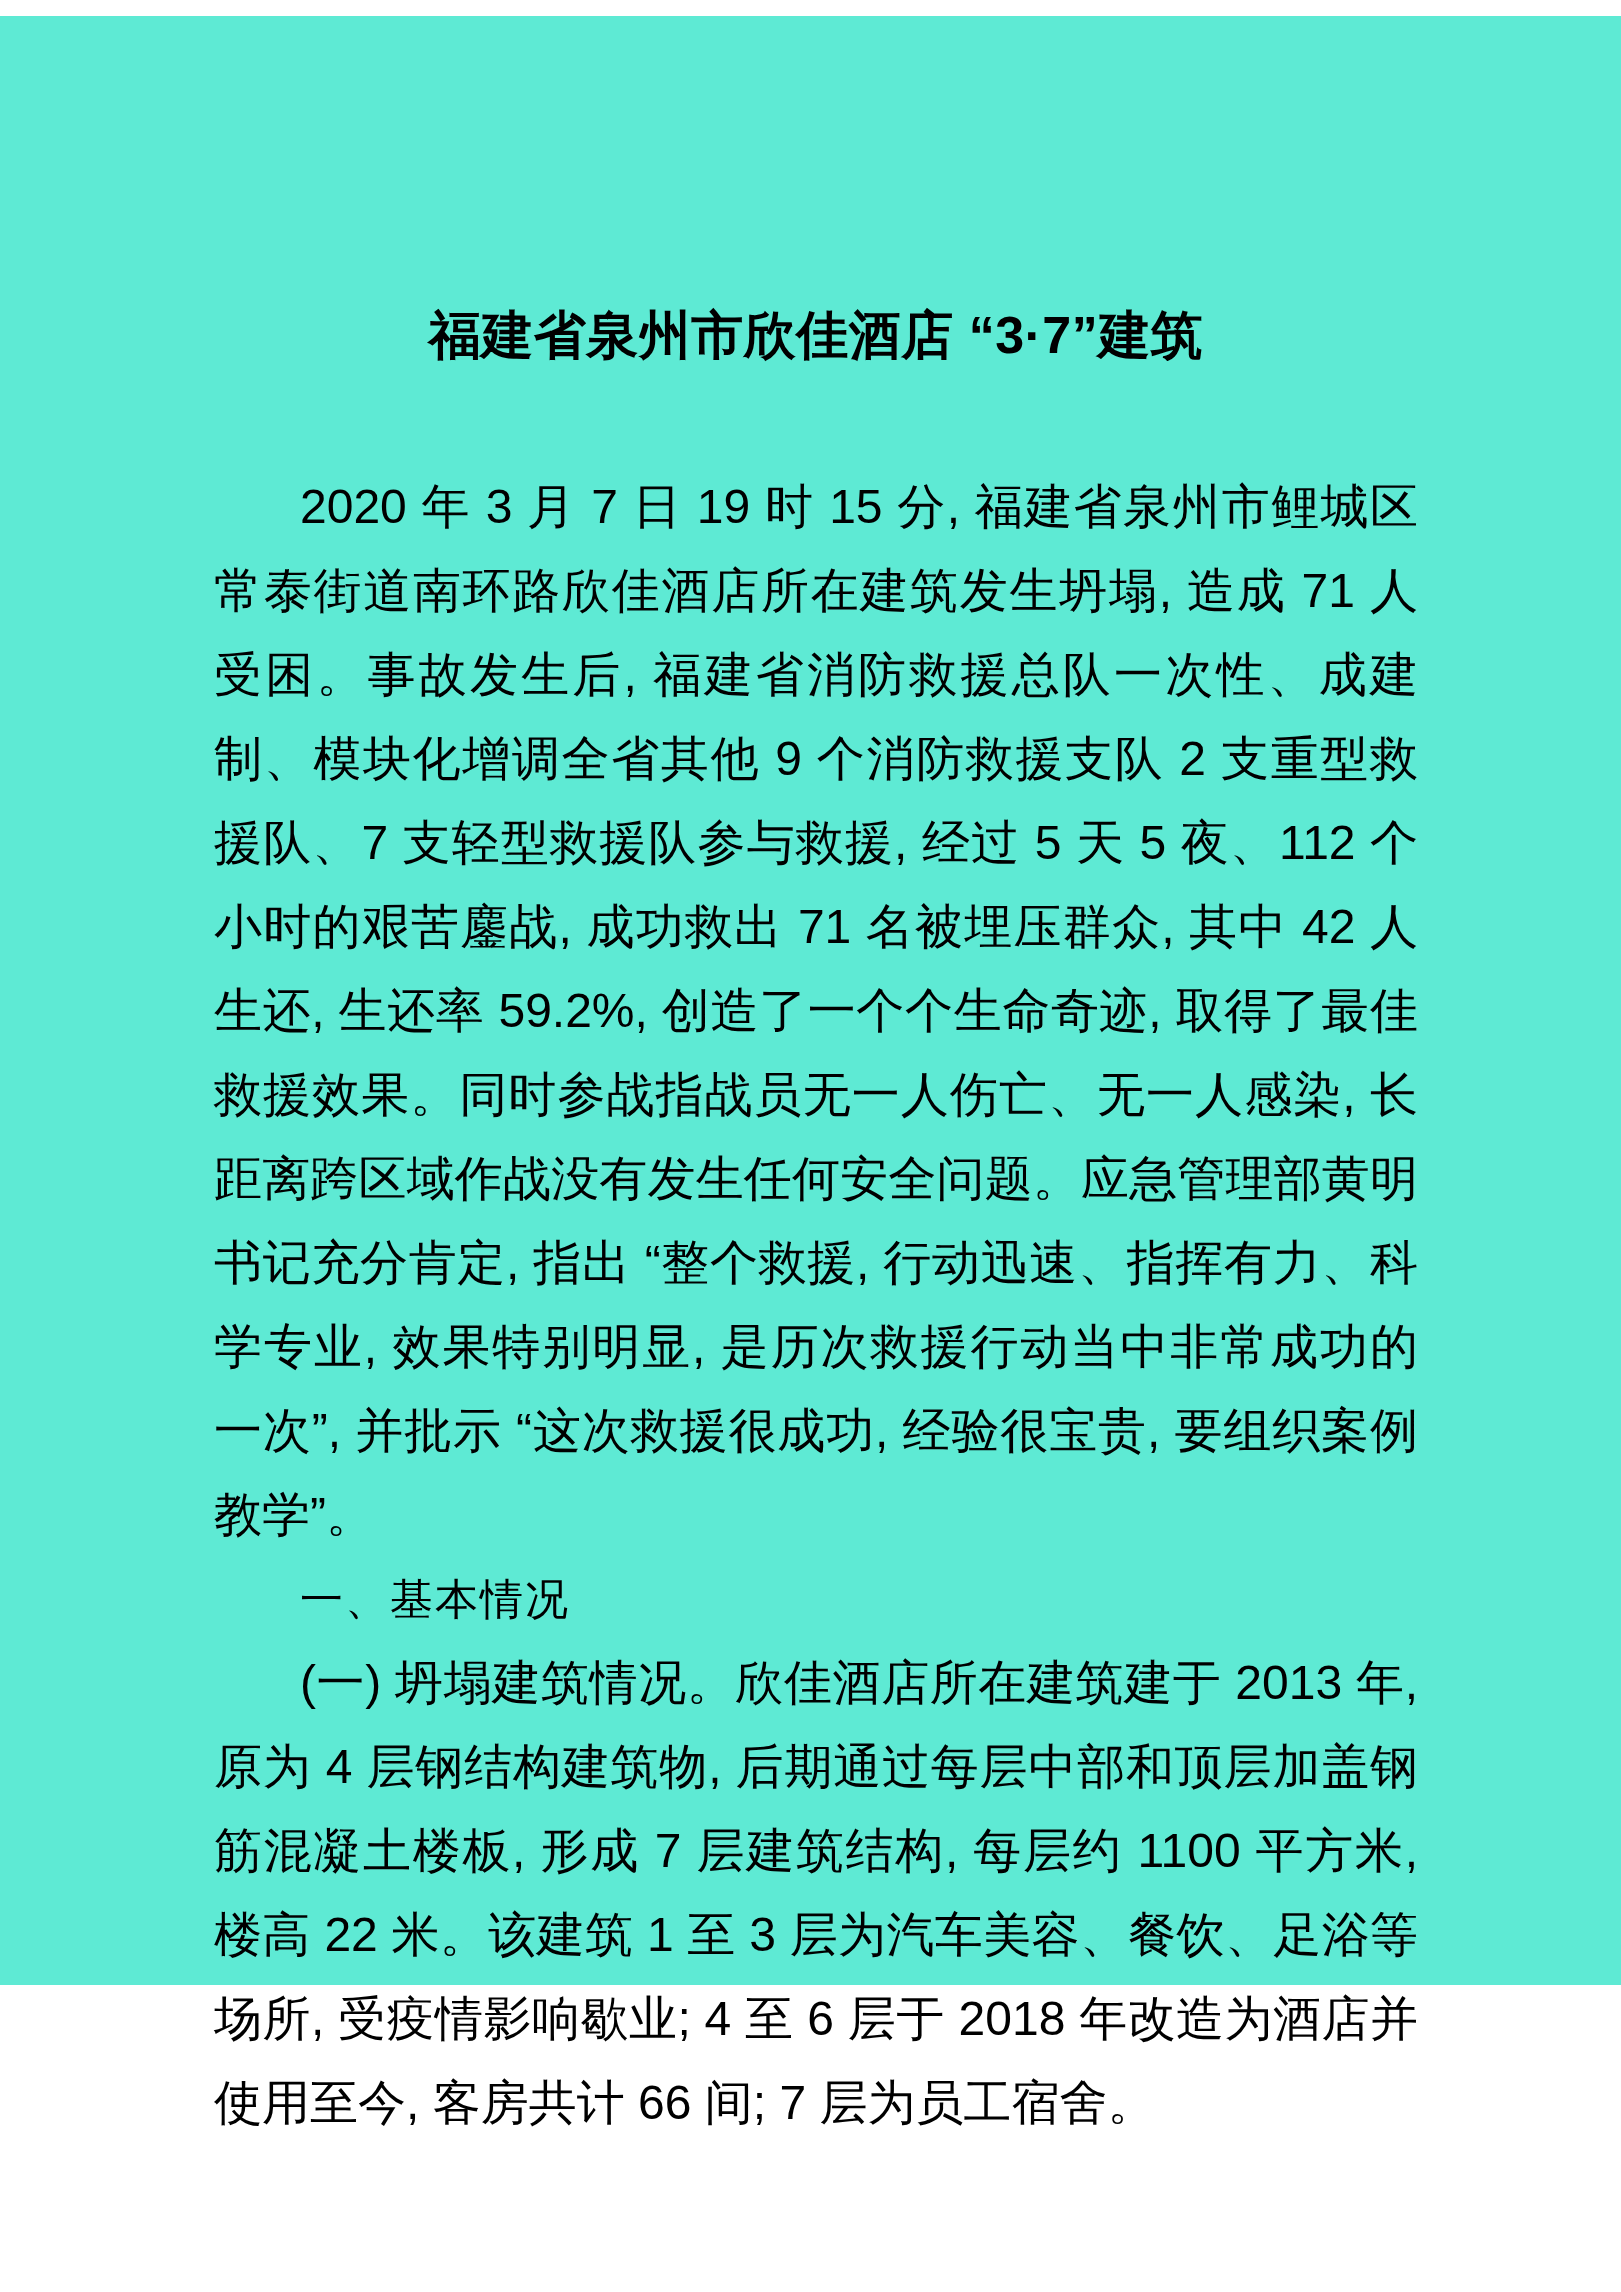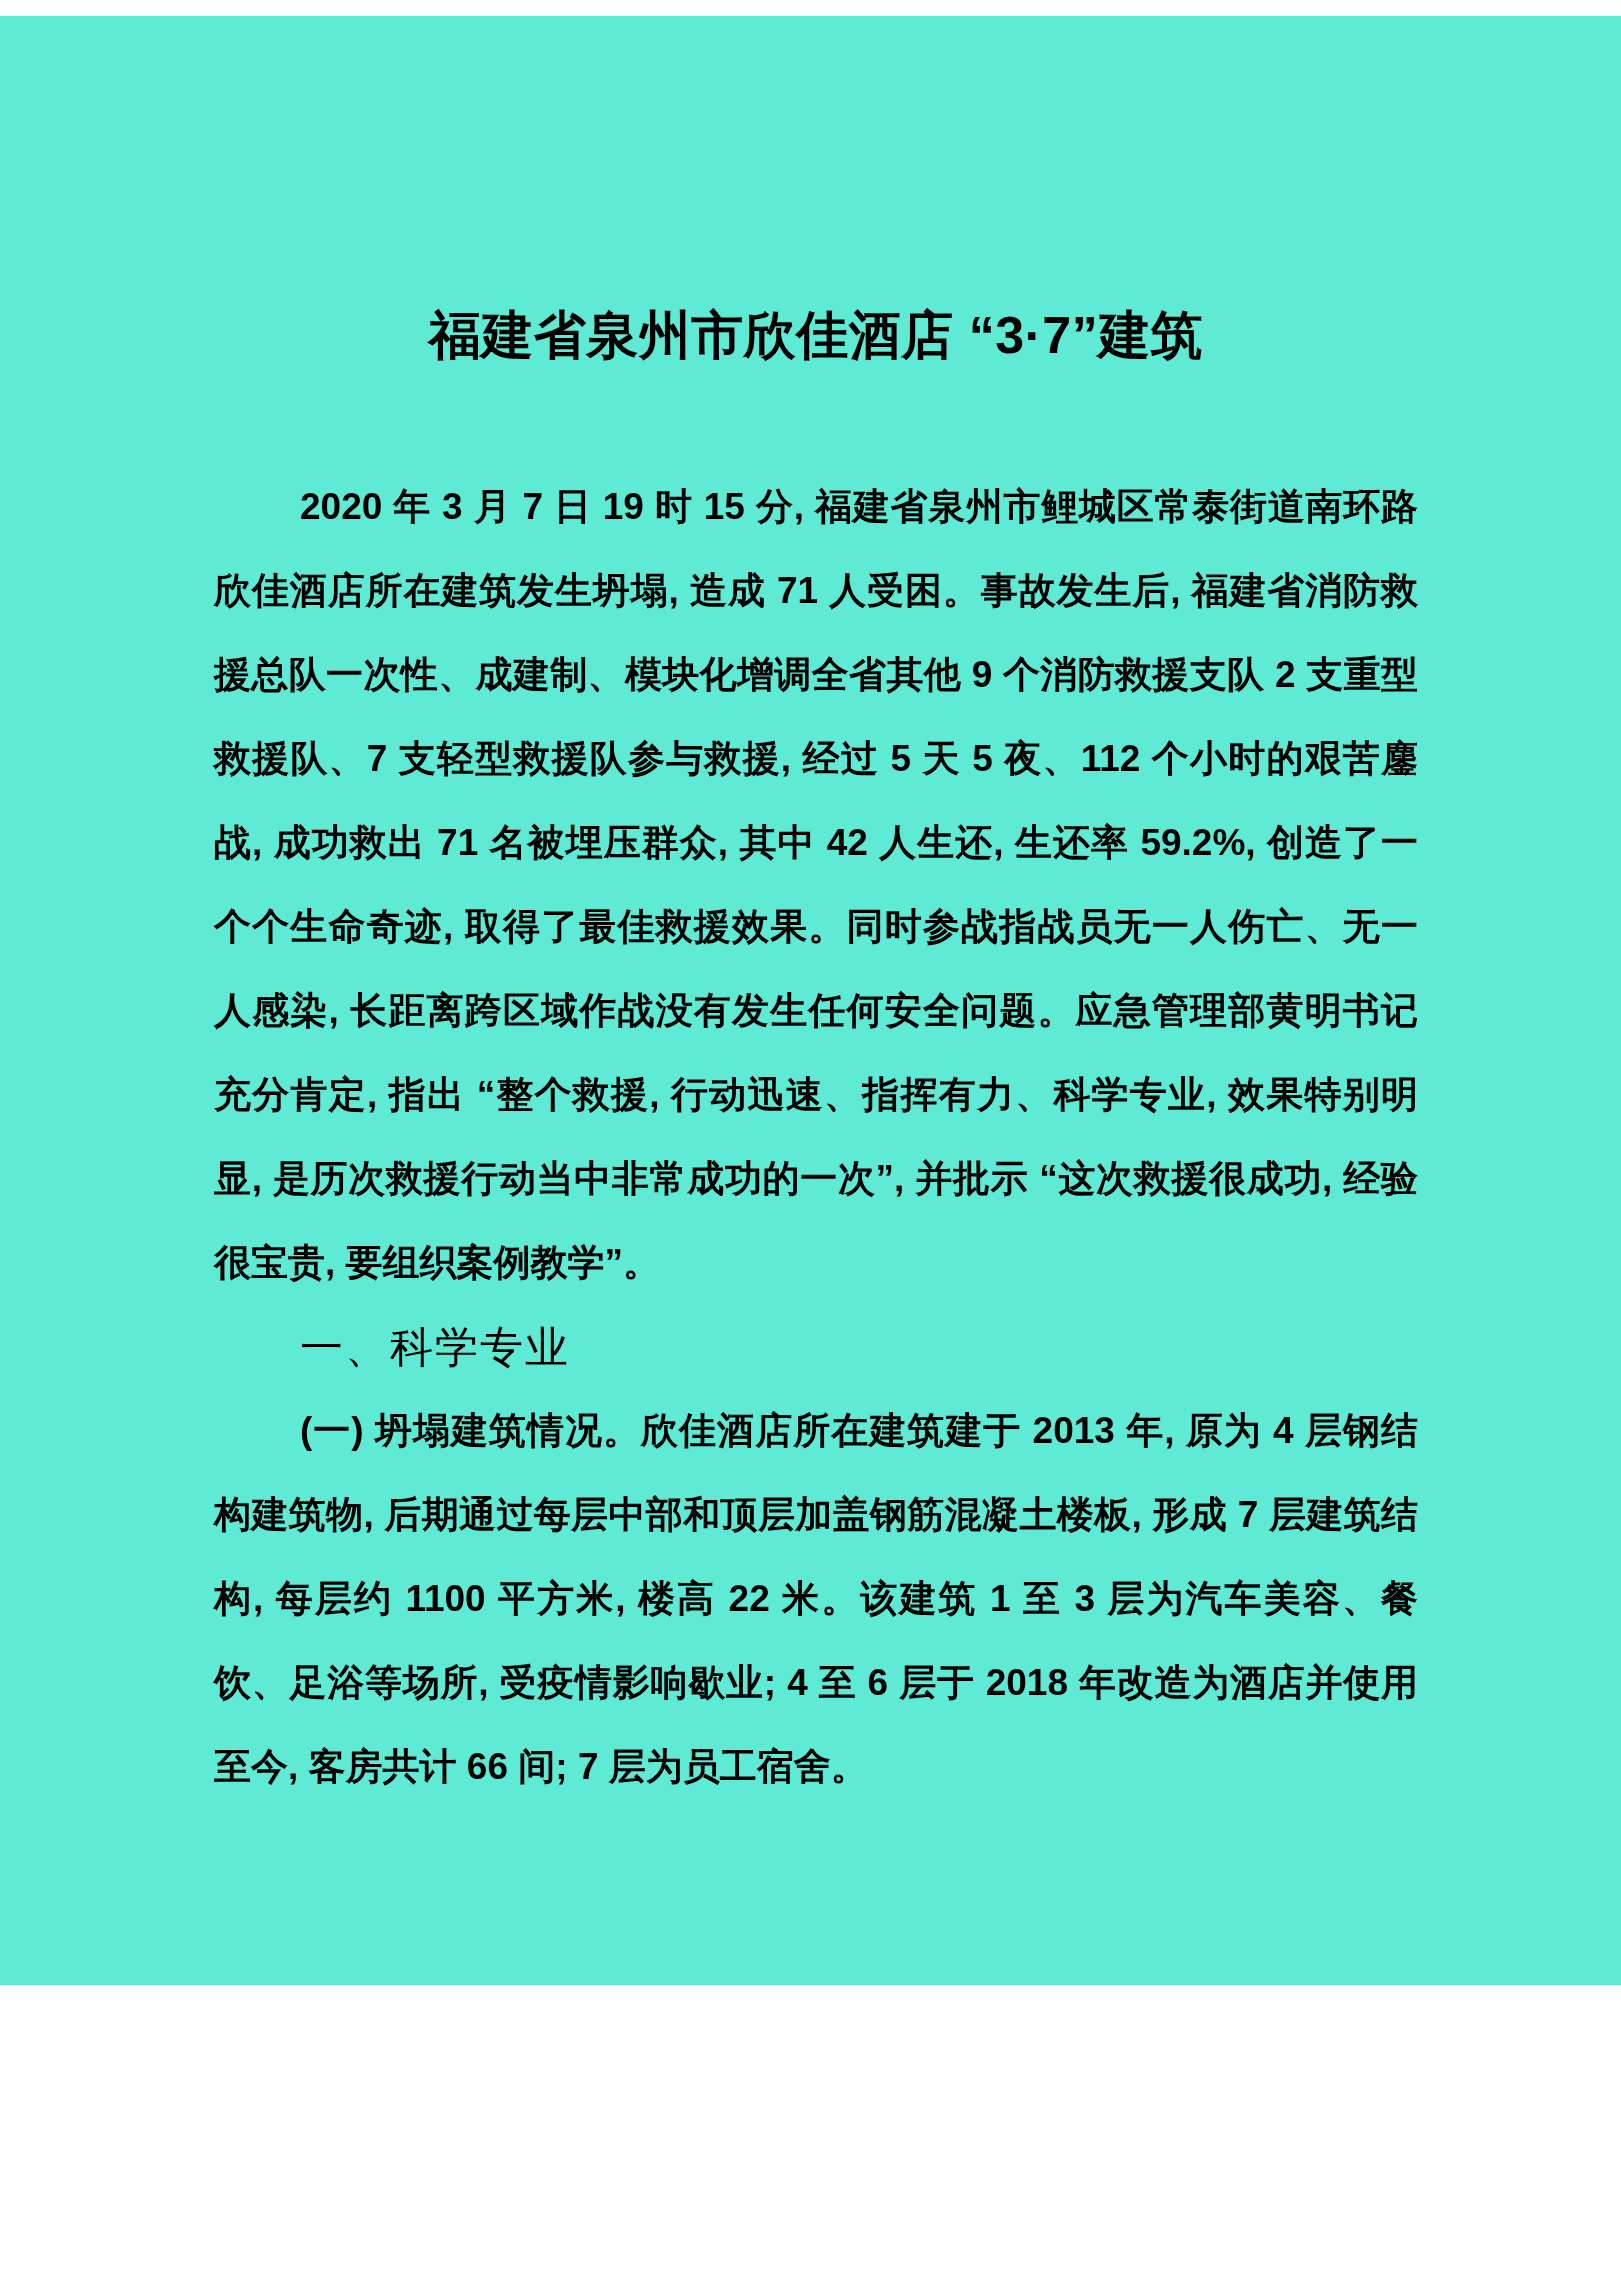--- a/index.html
+++ b/index.html
@@ -47,26 +47,26 @@
     display: block;
     padding-top: 278px;
   }
   .title-line-2 {
     display: block;
   }
 
   .para {
     margin: 0;
     padding: 0;
-    font-size: 37px;
+    font-size: 48px;
     line-height: 84px;
     text-align: justify;
     text-justify: inter-character;
     text-align-last: left;
-    font-weight: bold;
+    font-weight: normal;
     word-break: break-all;
     letter-spacing: 0px;
   }
 
   .para.indent {
     text-indent: 86px;
   }
 
   .gap-after-title {
     height: 88px;
@@ -96,20 +96,20 @@
   <div class="doc-body">
 
     <h1 class="doc-title">
       <span class="title-line-1">福建省泉州市欣佳酒店 “3·7”建筑</span>
     </h1>
 
     <div class="gap-after-title"></div>
 
     <p class="para indent">2020 年 3 月 7 日 19 时 15 分, 福建省泉州市鲤城区常泰街道南环路欣佳酒店所在建筑发生坍塌, 造成 71 人受困。事故发生后, 福建省消防救援总队一次性、成建制、模块化增调全省其他 9 个消防救援支队 2 支重型救援队、7 支轻型救援队参与救援, 经过 5 天 5 夜、112 个小时的艰苦鏖战, 成功救出 71 名被埋压群众, 其中 42 人生还, 生还率 59.2%, 创造了一个个生命奇迹, 取得了最佳救援效果。同时参战指战员无一人伤亡、无一人感染, 长距离跨区域作战没有发生任何安全问题。应急管理部黄明书记充分肯定, 指出 “整个救援, 行动迅速、指挥有力、科学专业, 效果特别明显, 是历次救援行动当中非常成功的一次”, 并批示 “这次救援很成功, 经验很宝贵, 要组织案例教学”。</p>
 
-    <p class="section-heading">一、科学专业</p>
+    <p class="section-heading">一、基本情况</p>
 
     <p class="para indent">(一) 坍塌建筑情况。欣佳酒店所在建筑建于 2013 年, 原为 4 层钢结构建筑物, 后期通过每层中部和顶层加盖钢筋混凝土楼板, 形成 7 层建筑结构, 每层约 1100 平方米, 楼高 22 米。该建筑 1 至 3 层为汽车美容、餐饮、足浴等场所, 受疫情影响歇业; 4 至 6 层于 2018 年改造为酒店并使用至今, 客房共计 66 间; 7 层为员工宿舍。</p>
 
   </div>
 
 </div>
 
 
 </body></html>

